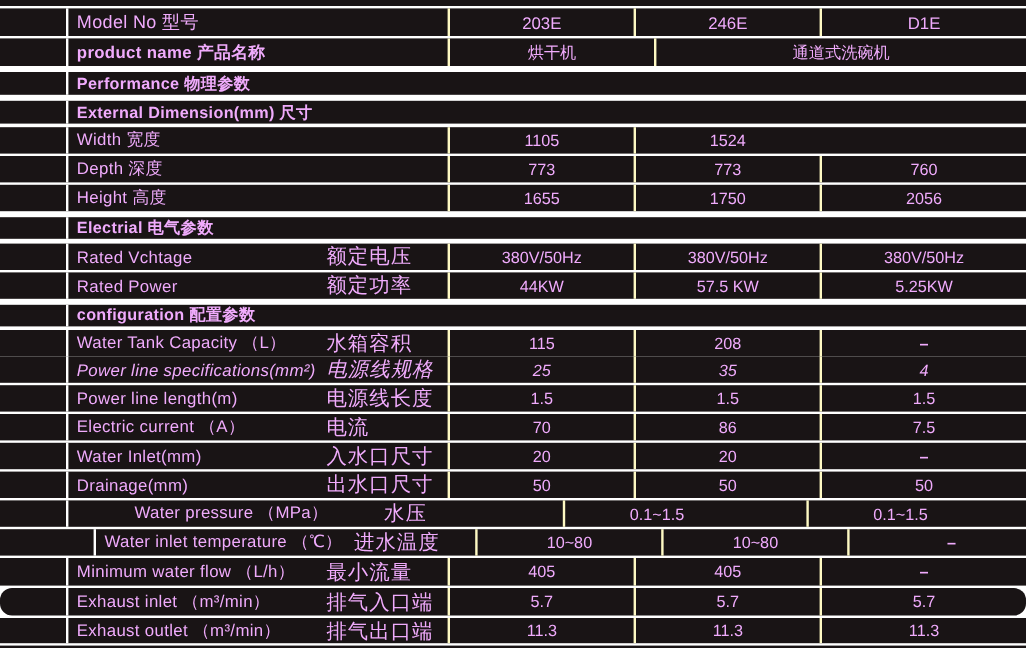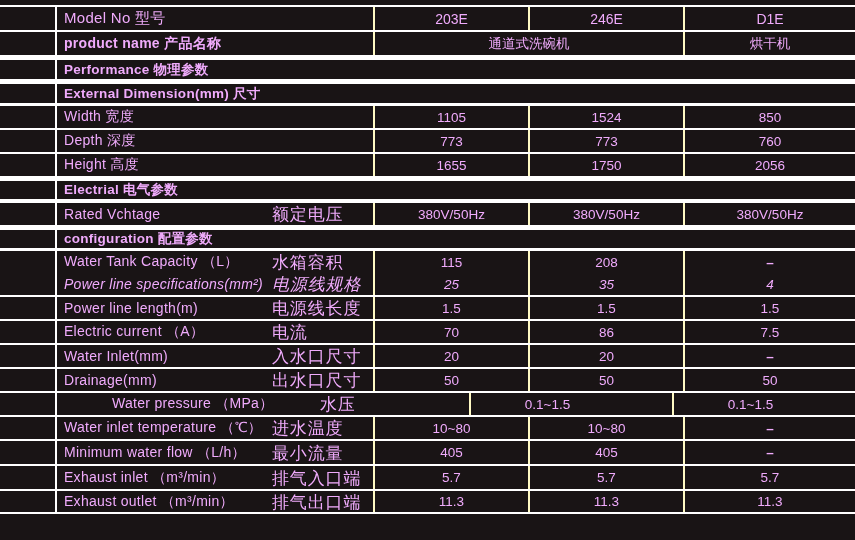--- a/index.html
+++ b/index.html
@@ -77,39 +77,38 @@
         </div>
         <div class="cell v">203E</div>
         <div class="cell v">246E</div>
         <div class="cell v last">D1E</div>
       </div>
       <div class="row" style="height: 23px; margin-top: 2px;">
         <div class="cell sp"></div>
         <div class="cell lbl bold">
           <span>product name 产品名称</span>
         </div>
+        <div class="cell v last">烘干机</div>
         <div class="cell v wide">通道式洗碗机</div>
-        <div class="cell v last">烘干机</div>
       </div>
       <div class="row section" style="height: 19px; margin-top: 5px;">
         <div class="cell sp"></div>
         <div class="cell sec-lbl">Performance 物理参数</div>
       </div>
       <div class="row section" style="height: 19px; margin-top: 5px;">
         <div class="cell sp"></div>
         <div class="cell sec-lbl">External Dimension(mm) 尺寸</div>
       </div>
       <div class="row" style="height: 22px; margin-top: 3px;">
         <div class="cell sp"></div>
         <div class="cell lbl">
           <span>Width 宽度</span>
         </div>
         <div class="cell v">1105</div>
         <div class="cell v">1524</div>
-        <div class="cell v last">850</div>
       </div>
       <div class="row" style="height: 22px; margin-top: 2px;">
         <div class="cell sp"></div>
         <div class="cell lbl">
           <span>Depth 深度</span>
         </div>
         <div class="cell v">773</div>
         <div class="cell v">773</div>
         <div class="cell v last">760</div>
       </div>
@@ -129,20 +128,30 @@
       <div class="row" style="height: 22px; margin-top: 4px;">
         <div class="cell sp"></div>
         <div class="cell lbl">
           <span>Rated Vchtage</span>
           <span class="zh">额定电压</span>
         </div>
         <div class="cell v">380V/50Hz</div>
         <div class="cell v">380V/50Hz</div>
         <div class="cell v last">380V/50Hz</div>
       </div>
+      <div class="row" style="height: 22px; margin-top: 2px;">
+        <div class="cell sp"></div>
+        <div class="cell lbl">
+          <span>Rated Power</span>
+          <span class="zh">额定功率</span>
+        </div>
+        <div class="cell v">44KW</div>
+        <div class="cell v">57.5 KW</div>
+        <div class="cell v last">5.25KW</div>
+      </div>
       <div class="row section" style="height: 18px; margin-top: 5px;">
         <div class="cell sp"></div>
         <div class="cell sec-lbl">configuration 配置参数</div>
       </div>
       <div class="row" style="height: 22px; margin-top: 3px;">
         <div class="cell sp"></div>
         <div class="cell lbl">
           <span>Water Tank Capacity （L）</span>
           <span class="zh">水箱容积</span>
         </div>
@@ -203,41 +212,41 @@
       <div class="row" style="height: 22px; margin-top: 2px; gap: 48px;">
         <div class="cell sp"></div>
         <div class="cell lbl">
           <span>Water pressure （MPa）</span>
           <span class="zh">水压</span>
         </div>
         <div class="cell v">0.1~1.5</div>
         <div class="cell v">0.1~1.5</div>
         <div class="cell v last dash">–</div>
       </div>
-      <div class="row" style="height: 22px; margin-top: 2px;">
+      <div class="row" style="height: 22px; margin-top: 2px; padding-left: 23px;">
         <div class="cell sp"></div>
         <div class="cell lbl">
           <span>Water inlet temperature （℃）</span>
           <span class="zh">进水温度</span>
         </div>
         <div class="cell v">10~80</div>
         <div class="cell v">10~80</div>
         <div class="cell v last dash">–</div>
       </div>
       <div class="row" style="height: 23px; margin-top: 2px;">
         <div class="cell sp"></div>
         <div class="cell lbl">
           <span>Minimum water flow （L/h）</span>
           <span class="zh">最小流量</span>
         </div>
         <div class="cell v">405</div>
         <div class="cell v">405</div>
         <div class="cell v last dash">–</div>
       </div>
-      <div class="row" style="height: 23px; margin-top: 2px;">
+      <div class="row" style="height: 23px; margin-top: 2px; border-radius: 10px;">
         <div class="cell sp"></div>
         <div class="cell lbl">
           <span>Exhaust inlet （m³/min）</span>
           <span class="zh">排气入口端</span>
         </div>
         <div class="cell v">5.7</div>
         <div class="cell v">5.7</div>
         <div class="cell v last">5.7</div>
       </div>
       <div class="row" style="height: 21px; margin-top: 2px;">

